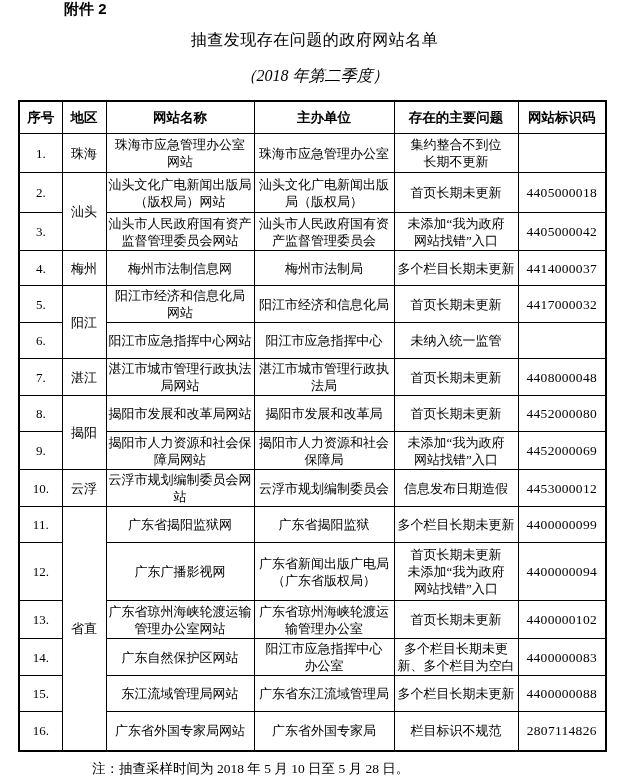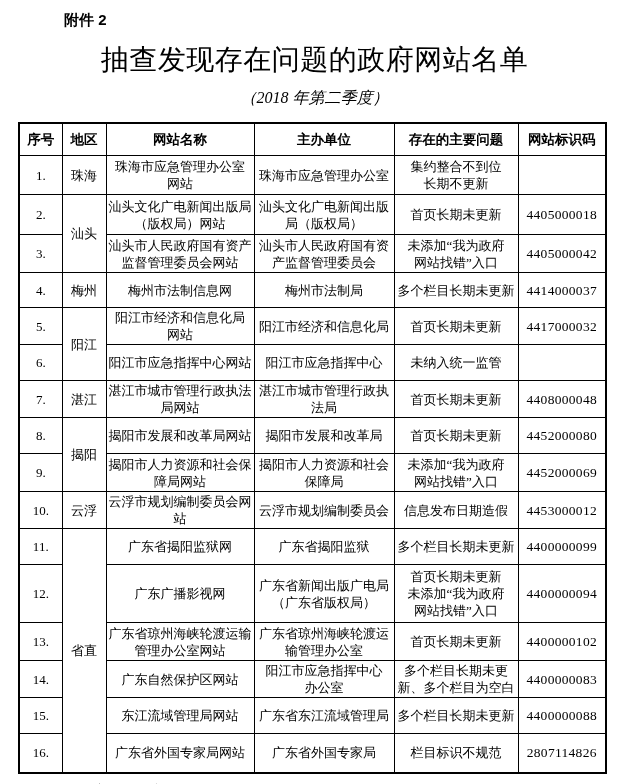--- a/index.html
+++ b/index.html
@@ -3,30 +3,30 @@
 <meta charset="utf-8">
 <style>
   html,body { margin:0; padding:0; }
   body {
     width:629px; height:784px;
     background:#ffffff; color:#000000;
     font-family:"Liberation Serif","DejaVu Serif",serif;
     overflow:hidden;
   }
   .attachment {
-    padding-top:11px; margin-left:64px;
+    margin-left:64px;
     font-family:"Liberation Sans","DejaVu Sans",sans-serif;
     font-weight:bold; font-size:15px;
   }
   .doc-title {
     margin-top:11px; text-align:center;
-    font-size:28px; letter-spacing:0.5px;
+    font-size:16px; letter-spacing:0.5px;
   }
   .doc-subtitle {
-    margin-top:9px; text-align:center;
+    margin-top:15px; text-align:center;
     font-size:16px; font-style:italic;
   }
   table.report {
     border-collapse:collapse; table-layout:fixed;
     margin:13px 0 0 18px; width:587px;
     border:2px solid #000;
   }
   .report th, .report td {
     border:1px solid #000;
     text-align:center; vertical-align:middle;

